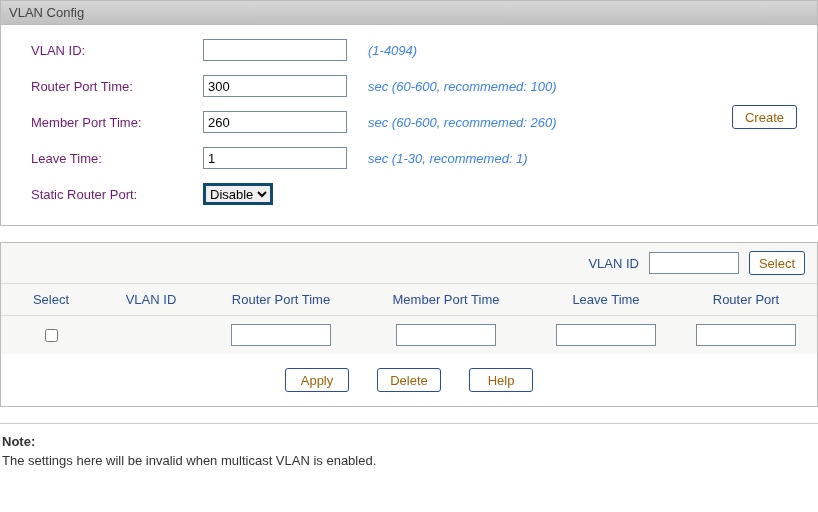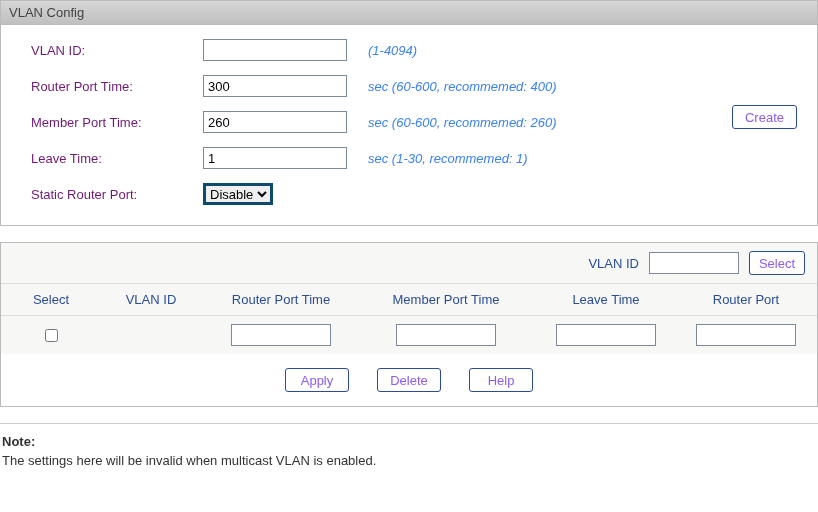--- a/index.html
+++ b/index.html
@@ -59,21 +59,21 @@
   .create-btn-wrap {
     position: absolute;
     right: 20px;
     top: 80px;
   }
   .btn {
     height: 24px;
     min-width: 64px;
     padding: 0 12px;
     font-size: 13px;
-    color: #8b5cf6;
+    color: #a16207;
     background: #fff;
     border: 1px solid #2a4d9b;
     border-radius: 3px;
     cursor: pointer;
   }
   .table-panel-body { padding: 0; }
   .search-row {
     padding: 8px 12px 8px 12px;
     display: flex;
     justify-content: flex-end;
@@ -147,21 +147,21 @@
         <input class="form-input" type="text" value="" style="">
       </div>
       <div class="form-hint">(1-4094)</div>
     </div>
 
     <div class="form-row">
       <div class="form-label">Router Port Time:</div>
       <div class="form-input-wrap">
         <input class="form-input" type="text" value="300" style="">
       </div>
-      <div class="form-hint">sec (60-600, recommemed: 400)</div>
+      <div class="form-hint">sec (60-600, recommemed: 100)</div>
     </div>
 
     <div class="form-row">
       <div class="form-label">Member Port Time:</div>
       <div class="form-input-wrap">
         <input class="form-input" type="text" value="260" style="">
       </div>
       <div class="form-hint">sec (60-600, recommemed: 260)</div>
     </div>
 

